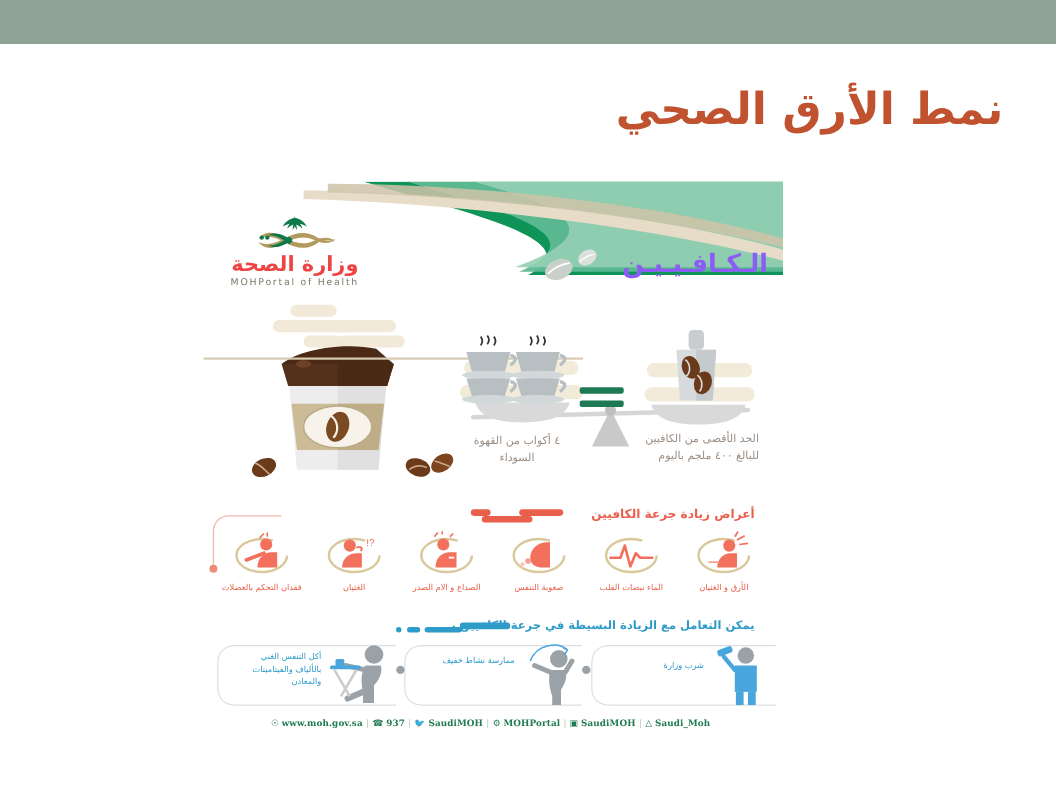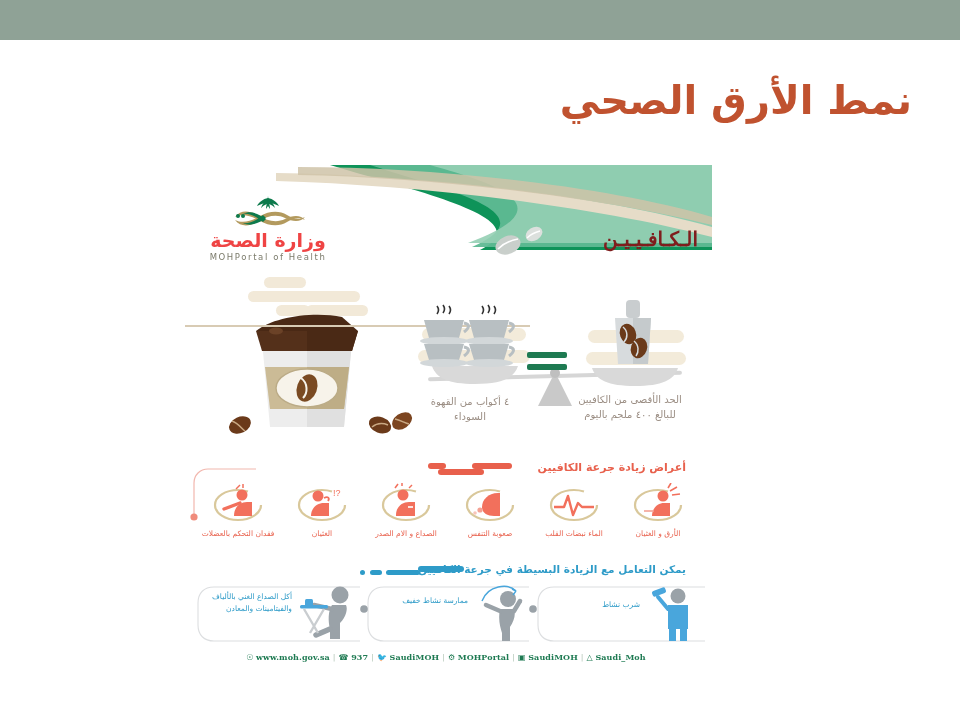--- a/index.html
+++ b/index.html
@@ -30,40 +30,39 @@
 
   
   .swoosh{position:absolute;left:0;top:0;width:532px;height:85px;overflow:hidden;}
 
   .logo-wrap{position:absolute;left:8px;top:30px;width:160px;height:70px;text-align:center;}
   .logo-ar{font-size:19px;color:#ef4444;direction:rtl;font-weight:bold;letter-spacing:1px;margin-top:-2px;}
   .logo-en{font-size:8.5px;color:#7a7a6a;letter-spacing:1.6px;margin-top:1px;}
 
   .caffeine-title{
     position:absolute;right:14px;top:62px;
-    font-size:20px;font-weight:bold;color:#7f1d1d;direction:rtl;
+    font-size:23px;font-weight:bold;color:#8b5cf6;direction:rtl;
     letter-spacing:2px;
-    font-family:Liberation Serif, serif;
   }
   .bean-deco{position:absolute;right:160px;top:58px;}
 
   
   .cup-block{position:absolute;left:22px;top:110px;width:225px;height:170px;}
   .ground-line{
     position:absolute;left:5px;top:160px;width:345px;height:2px;background:#D8CBB4;
   }
 
   
   .scale-block{position:absolute;left:230px;top:135px;width:290px;height:145px;}
   .scale-label{
     position:absolute;font-size:10px;color:#9B8E84;direction:rtl;text-align:center;
     line-height:1.45;letter-spacing:.4px;
   }
   .lbl-left{left:5px;top:95px;width:110px;}
-  .lbl-right{left:160px;top:93px;width:120px;}
+  .lbl-right{left:160px;top:93px;width:120px;text-align:right;}
 
   
   .sym-head{
     position:absolute;right:26px;top:296px;
     font-size:11px;font-weight:bold;color:#E8604C;direction:rtl;letter-spacing:.3px;
   }
   .sym-dashes{position:absolute;left:248px;top:298px;width:90px;height:14px;}
   .sym-dashes i{position:absolute;background:#E8604C;border-radius:3px;display:block;}
 
   .sym-row{position:absolute;left:20px;top:318px;width:500px;height:80px;}
@@ -387,21 +386,21 @@
 
     <div class="tip" style="left:368px;top:0;width:150px;">
       <svg width="56" height="58" viewBox="0 0 56 58" style="position:absolute;right:0;top:0;">
         <circle cx="32" cy="13" r="7.5" fill="#9AA2A8"></circle>
         <rect x="22" y="22" width="20" height="24" fill="#49A6DC"></rect>
         <rect x="23" y="46" width="7" height="12" fill="#49A6DC"></rect>
         <rect x="34" y="46" width="7" height="12" fill="#49A6DC"></rect>
         <path d="M22 26 L12 14" stroke="#49A6DC" stroke-width="4" stroke-linecap="round"></path>
         <rect x="6" y="6" width="14" height="6" rx="2" fill="#49A6DC" transform="rotate(-20 13 9)"></rect>
       </svg>
-      <div class="tip-txt" style="right:62px;top:16px;width:82px;">شرب نشاط</div>
+      <div class="tip-txt" style="right:62px;top:16px;width:82px;">شرب وزارة</div>
     </div>
 
     <div class="tip" style="left:198px;top:0;width:150px;">
       <svg width="60" height="58" viewBox="0 0 60 58" style="position:absolute;right:0;top:0;">
         <circle cx="36" cy="16" r="8" fill="#9AA2A8"></circle>
         <path d="M28 26 C26 36 28 44 30 50 L30 58 L38 58 L38 44 C42 38 44 32 42 26 Z" fill="#9AA2A8"></path>
         <path d="M28 28 L14 22" stroke="#9AA2A8" stroke-width="4.5" stroke-linecap="round"></path>
         <path d="M42 28 L48 18" stroke="#9AA2A8" stroke-width="4.5" stroke-linecap="round"></path>
         <path d="M10 18 C16 2 36 0 44 8" stroke="#49A6DC" stroke-width="1.4" fill="none"></path>
         <path d="M44 8 L40 6 M44 8 L41 12" stroke="#49A6DC" stroke-width="1.4" fill="none"></path>
@@ -412,21 +411,21 @@
     <div class="tip" style="left:26px;top:0;width:152px;">
       <svg width="66" height="58" viewBox="0 0 66 58" style="position:absolute;right:0;top:0;">
         <circle cx="44" cy="12" r="8.5" fill="#9AA2A8"></circle>
         <path d="M36 22 C32 28 32 38 34 46 L34 56 L44 56 L44 40 C50 34 52 26 50 22 Z" fill="#9AA2A8"></path>
         <path d="M36 26 L18 22" stroke="#9AA2A8" stroke-width="4.5" stroke-linecap="round"></path>
         <path d="M34 46 L20 52" stroke="#9AA2A8" stroke-width="5.5" stroke-linecap="round"></path>
         <rect x="4" y="22" width="28" height="3.5" rx="1.5" fill="#49A6DC"></rect>
         <path d="M8 26 L22 50 M28 26 L14 50" stroke="#C9CDD0" stroke-width="2.4"></path>
         <rect x="9" y="16" width="8" height="7" rx="1.5" fill="#49A6DC"></rect>
       </svg>
-      <div class="tip-txt" style="right:70px;top:8px;width:80px;">أكل الصداع الغني بالألياف والفيتامينات والمعادن</div>
+      <div class="tip-txt" style="right:70px;top:8px;width:80px;">أكل التنفس الغني بالألياف والفيتامينات والمعادن</div>
     </div>
   </div>
 
   <div class="footer">
     <span class="gi">☉</span><span>www.moh.gov.sa</span><span class="sep">|</span><span class="gi">☎</span><span>937</span><span class="sep">|</span><span class="gi">🐦</span><span>SaudiMOH</span><span class="sep">|</span><span class="gi">⚙</span><span>MOHPortal</span><span class="sep">|</span><span class="gi">▣</span><span>SaudiMOH</span><span class="sep">|</span><span class="gi">△</span><span>Saudi_Moh</span>
   </div>
 
 </div>
 
 </body></html>

